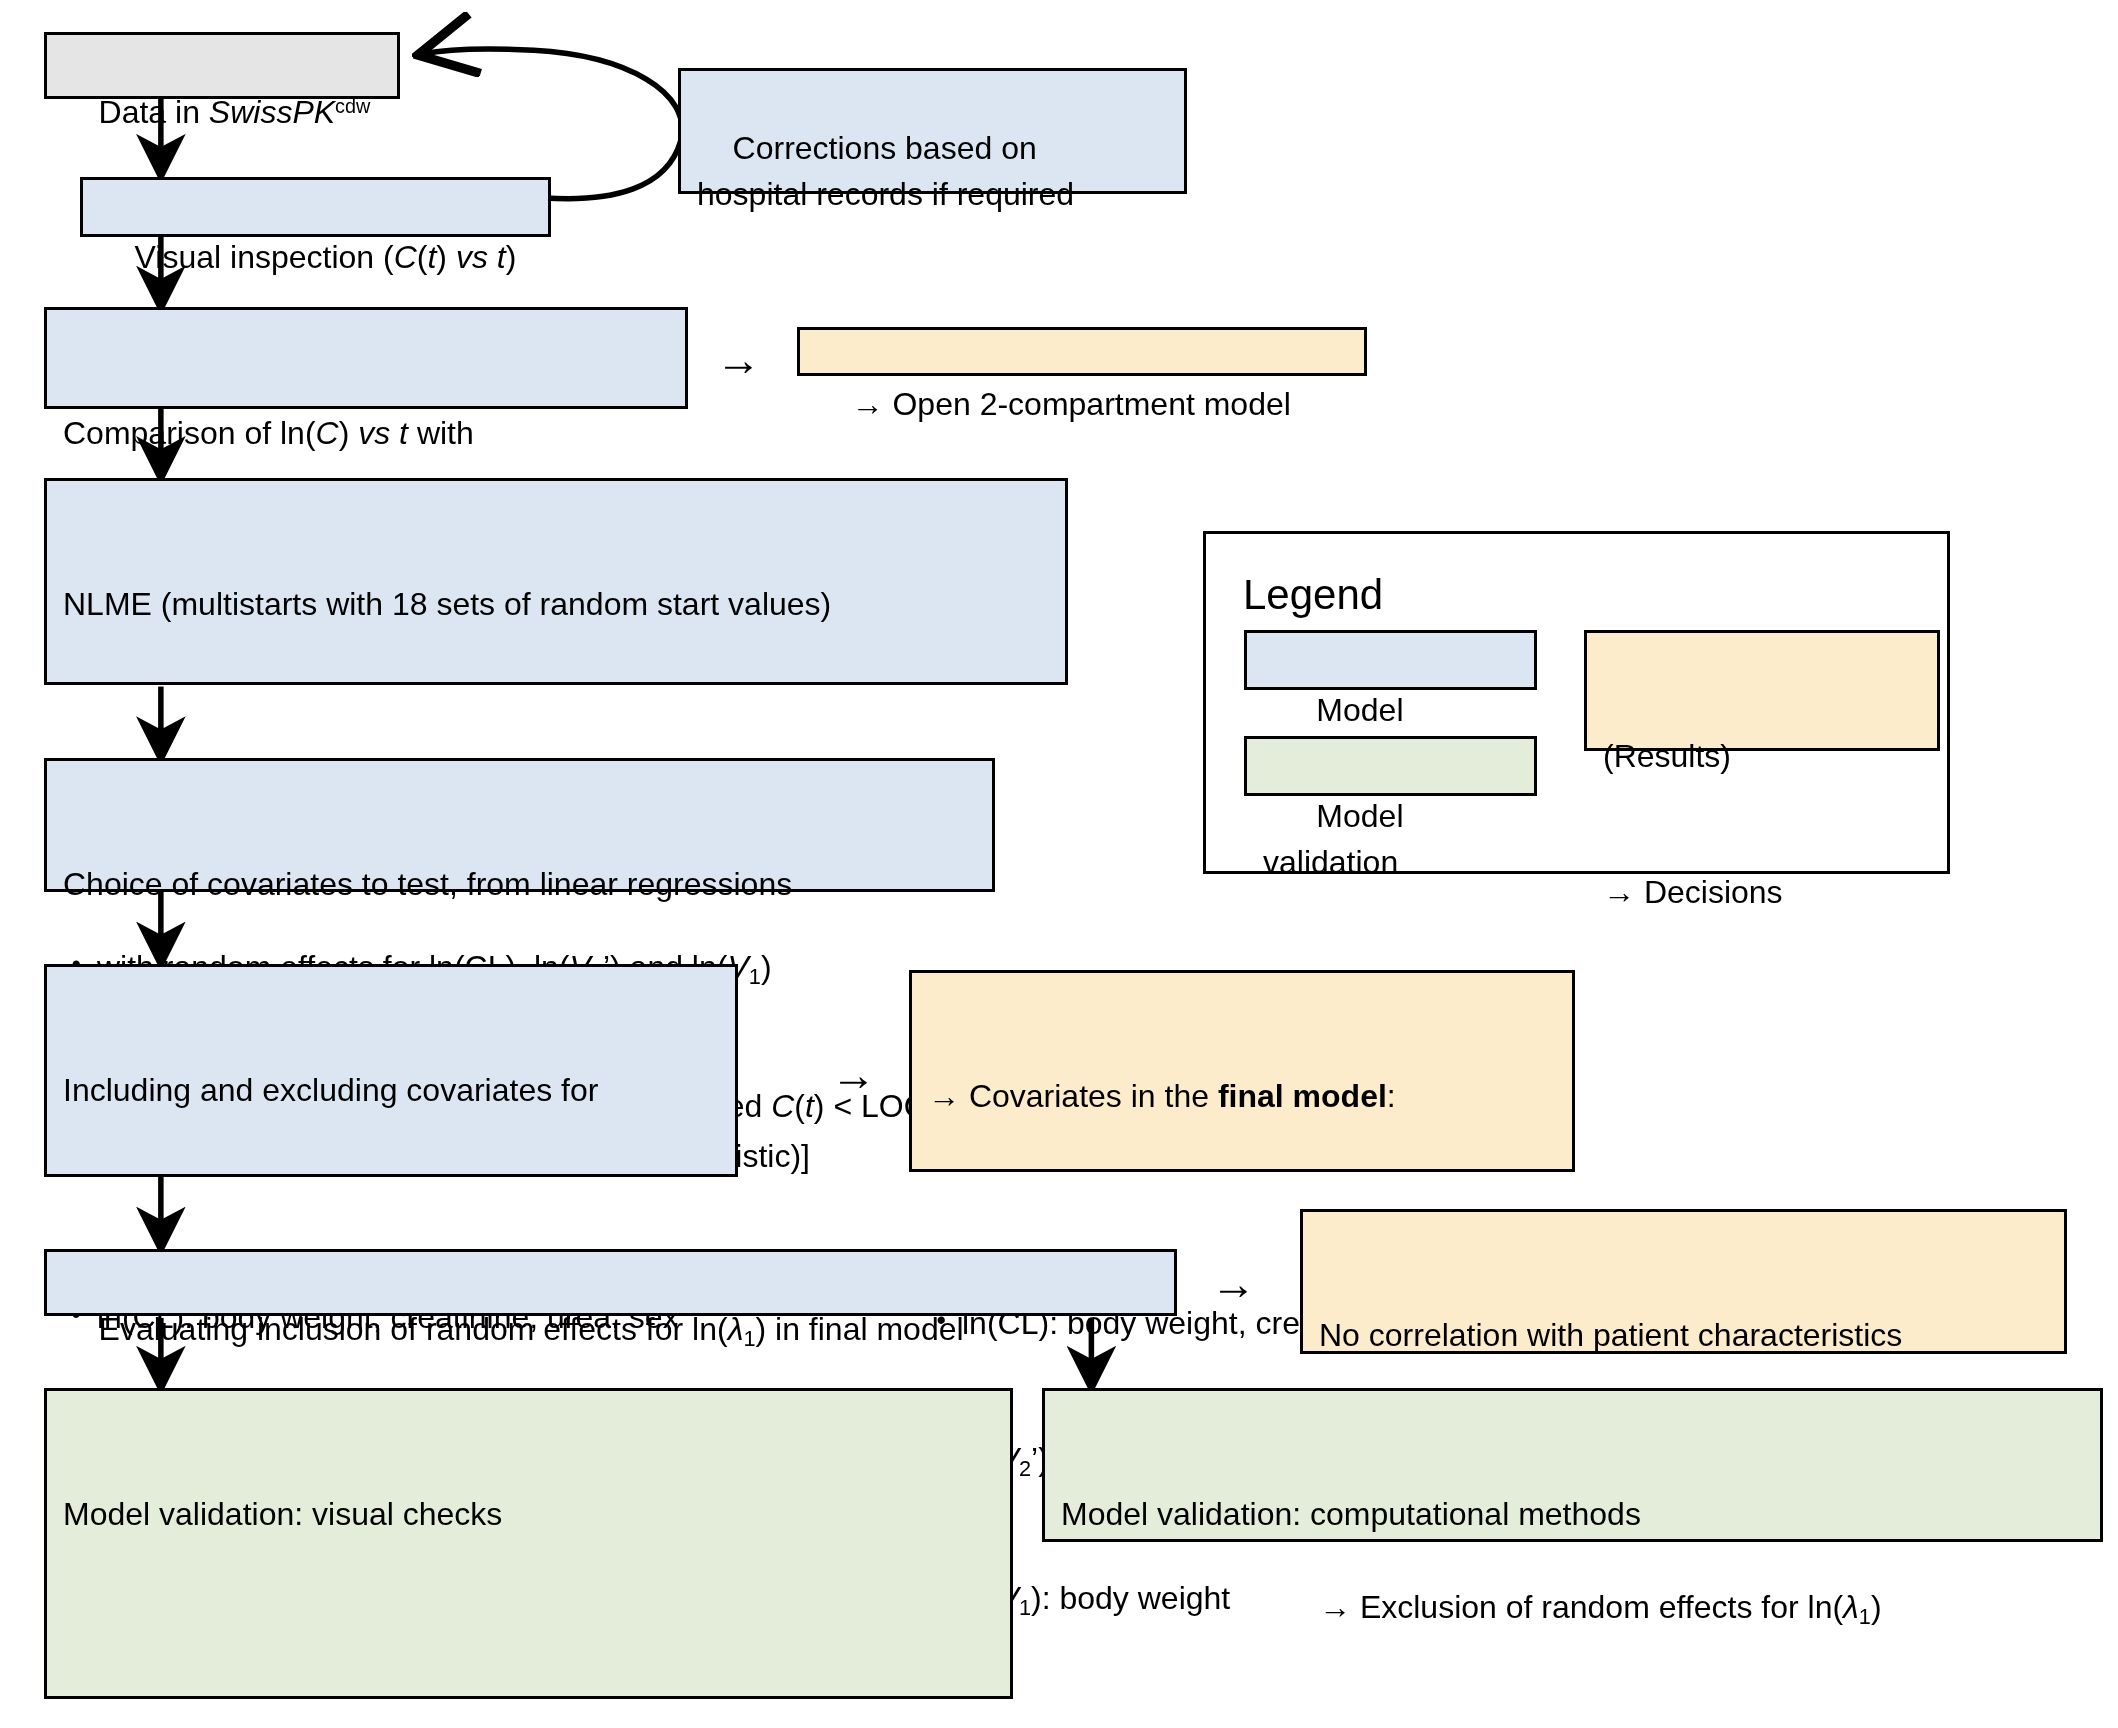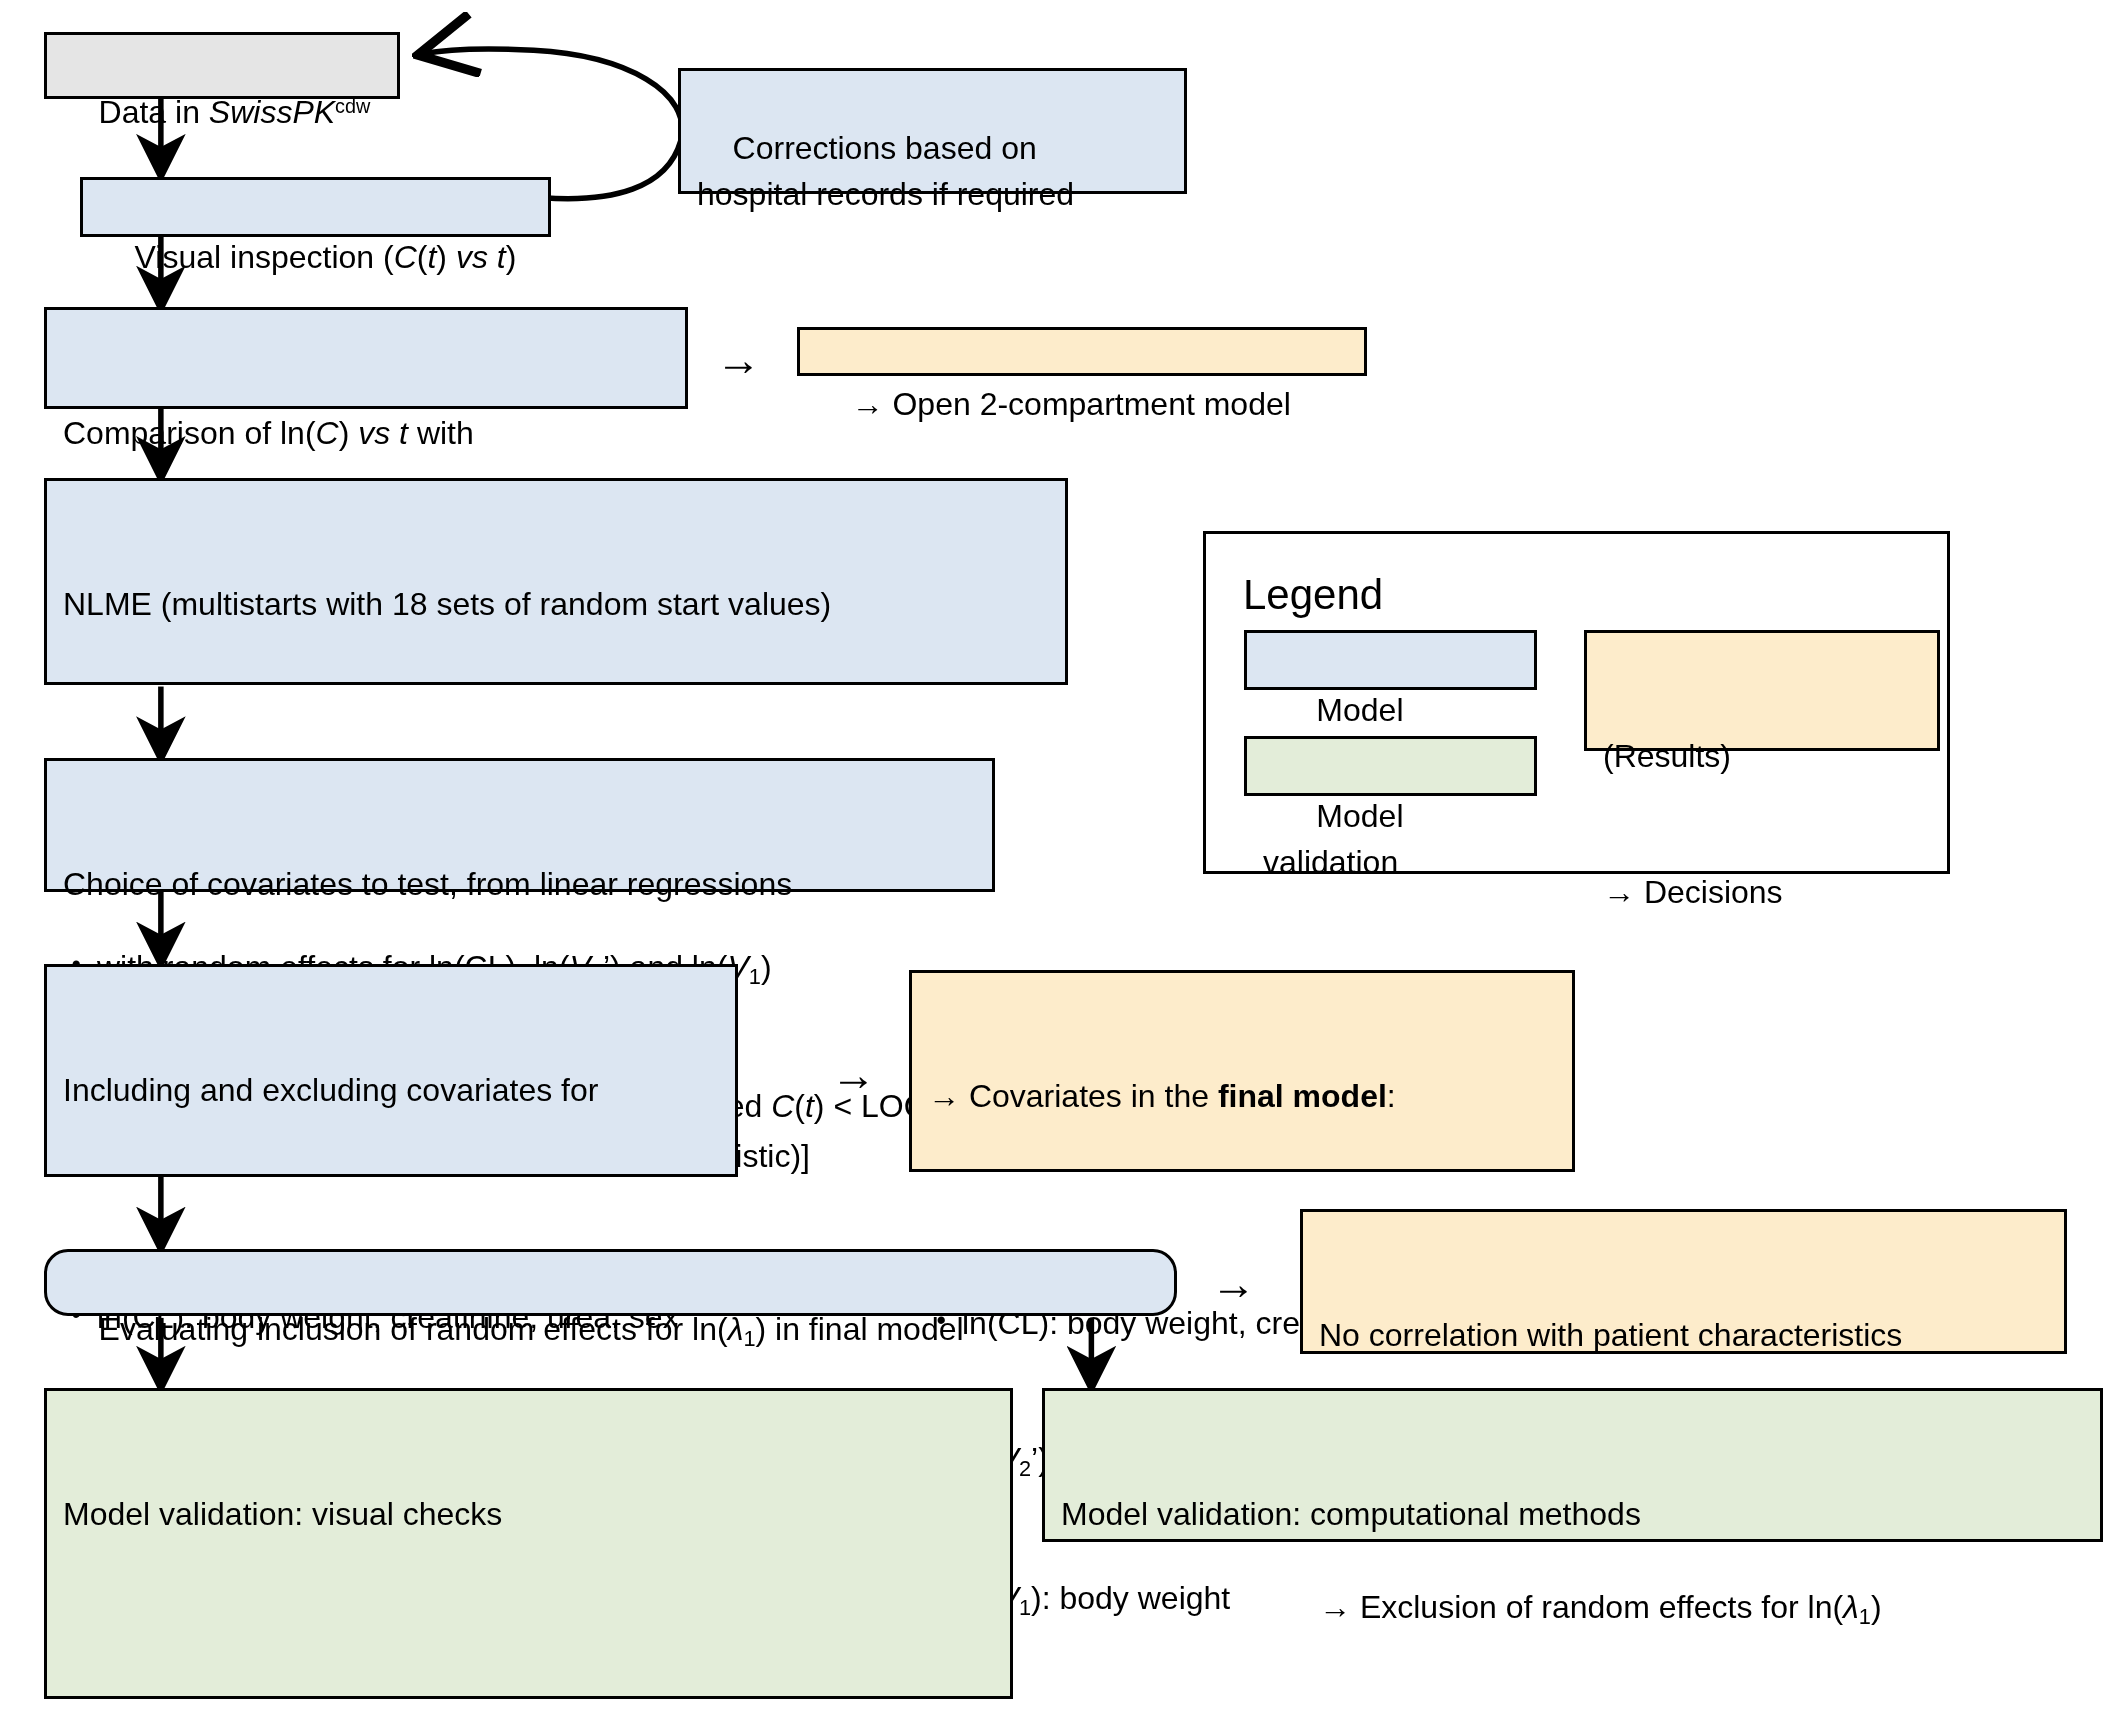--- a/index.html
+++ b/index.html
@@ -161,21 +161,21 @@
 
   <div class="box yellow" style="left:909px; top:970px; width:666px; height:202px;">
     <div class="hdr"><span>→ Covariates in the </span><b>final model</b><span>:</span></div>
     <ul>
       <li>ln(CL): body weight, creatinine, urea</li>
       <li>ln(<i>V</i><sub>2</sub>’): body weight</li>
       <li>ln(<i>V</i><sub>1</sub>): body weight</li>
     </ul>
   </div>
 
-  <div class="box blue" style="left:44px; top:1249px; width:1133px; height:67px;border-radius:24px;">
+  <div class="box blue" style="left:44px; top:1249px; width:1133px; height:67px;">
     <span><span>Evaluating inclusion of random effects for ln(</span><i>λ</i><sub>1</sub><span>) in final model</span></span>
   </div>
 
   <div style="position:absolute; left:1211px; top:1258px; font-size:45px; font-weight:700;">→</div>
 
   <div class="box yellow" style="left:1300px; top:1209px; width:767px; height:145px;">
     <div>No correlation with patient characteristics</div>
     <div>Loss in robustness of model</div>
     <div><span>→ Exclusion of random effects for ln(</span><i>λ</i><sub>1</sub><span>)</span></div>
   </div>

